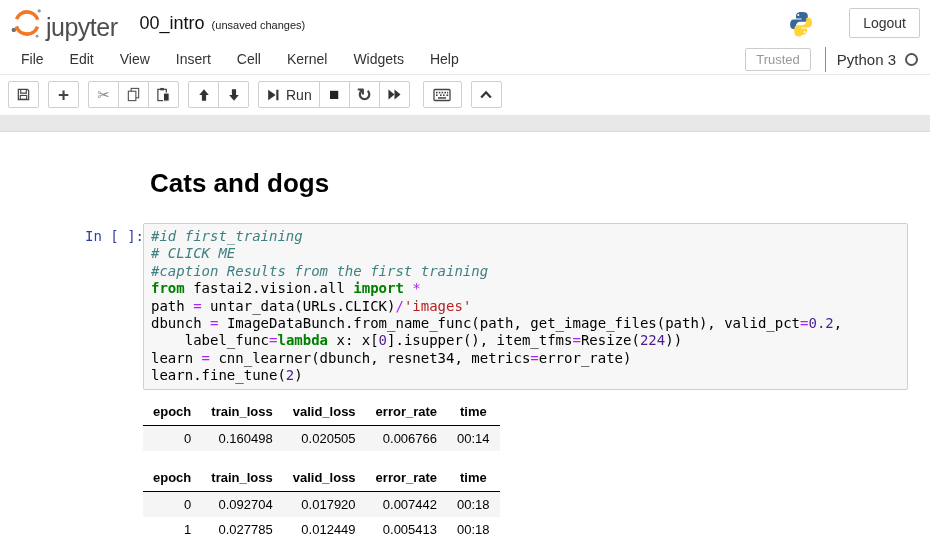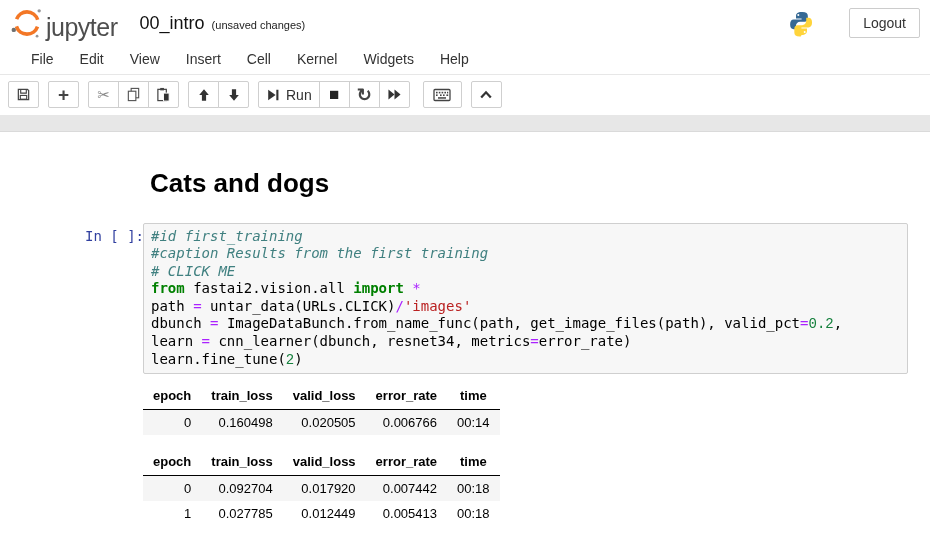--- a/index.html
+++ b/index.html
@@ -15,21 +15,21 @@
   .logo { display:flex; align-items:center; cursor:pointer; }
   .wordmark { font-size:25px; color:#4e4e4e; letter-spacing:-0.5px; margin:8px 0 0 1px; }
   .nb-title { font-size:18px; color:#111; margin-left:22px; cursor:pointer; }
   .checkpoint { font-size:11px; color:#222; margin-left:7px; padding-top:4px; }
   .header-right { margin-left:auto; display:flex; align-items:center; gap:34px; }
   .logout-btn { background:#fff; border:1px solid #ccc; border-radius:2px; padding:6px 13px;
                 font-size:14px; color:#333; cursor:pointer; font-family:inherit; }
 
   
   .menubar { display:flex; align-items:center; height:31px; border-bottom:1px solid #e7e7e7;
-             padding:0 12px 0 18px; font-size:14px; color:#333; background:#fff; }
+             padding:0 12px 0 8px; font-size:14px; color:#333; background:#fff; }
   .menu-items { display:flex; list-style:none; margin:0; padding:0; }
   .menu-items li { padding:7px 13px; cursor:pointer; }
   .menubar-right { margin-left:auto; display:flex; align-items:center; }
   .trusted-badge { color:#999; border:1px solid #ccc; border-radius:2px; background:#fff;
                    font-size:13px; padding:3px 10px; margin-right:14px; }
   .kernel-divider { width:1px; height:25px; background:#888; margin-right:11px; }
   .kernel-name { font-size:15px; color:#333; margin-right:9px; }
   .kernel-indicator { width:13px; height:13px; border:2px solid #555; border-radius:50%; background:#fff; }
 
   
@@ -59,21 +59,21 @@
   .cell { display:flex; }
   .prompt { width:58px; flex:none; font:14px "DejaVu Sans Mono", monospace; color:#303F9F;
             padding-top:5px; white-space:pre; }
   .input-area { flex:1; border:1px solid #cfcfcf; background:#f7f7f7; border-radius:2px;
                 padding:4px 7px; cursor:text; }
   .cm-line { font:14px/17.4px "DejaVu Sans Mono", monospace; color:#000; white-space:pre; }
   .tok-c { color:#408080; font-style:italic; }
   .tok-k { color:#008000; font-weight:bold; }
   .tok-o { color:#AA22FF; }
   .tok-s { color:#BA2121; }
-  .tok-n { color:#15803d;font-family:Liberation Mono, monospace; }
+  .tok-n { color:#4c1d95; }
 
   .output-area { padding-left:58px; }
   .out-table { border-collapse:collapse; margin-top:10px; font-size:13px; color:#000; }
   .out-table th { font-weight:bold; text-align:center; padding:4px 10px 6px; border-bottom:1px solid #000; }
   .out-table td { text-align:right; padding:5px 10px; }
   .out-table tbody tr:nth-child(odd) { background:#f5f5f5; }
   .out-table + .out-table { margin-top:15px; }
 
   .icon-svg { display:block; }
 </style>
@@ -111,20 +111,26 @@
   <ul class="menu-items">
       <li>File</li>
       <li>Edit</li>
       <li>View</li>
       <li>Insert</li>
       <li>Cell</li>
       <li>Kernel</li>
       <li>Widgets</li>
       <li>Help</li>
     </ul>
+  <div class="menubar-right">
+    <span class="trusted-badge">Trusted</span>
+    <span class="kernel-divider"></span>
+    <span class="kernel-name">Python 3</span>
+    <span class="kernel-indicator" title=""></span>
+  </div>
 </div>
 
 <div class="toolbar">
   <div class="btn-group">
     <button class="tb-btn">
       <span>
         <svg class="icon-svg" width="15" height="15" viewBox="0 0 16 16">
           <path d="M2.5 2.5h9.7l1.3 1.3v9.7H2.5z" fill="none" stroke="#444" stroke-width="1.3"></path>
           <path d="M5 2.8v3.7h6V2.8" fill="none" stroke="#444" stroke-width="1.2"></path>
           <rect x="4.6" y="9" width="6.8" height="4" fill="none" stroke="#444" stroke-width="1.2"></rect>
@@ -238,25 +244,26 @@
     <div class="prompt"></div>
     <div style="flex:1">
       <h1 class="md-heading">Cats and dogs</h1>
     </div>
   </div>
 
   <div class="cell">
     <div class="prompt">In [ ]:</div>
     <div class="input-area">
         <div class="cm-line"><span class="tok-c">#id first_training</span></div>
+        <div class="cm-line"><span class="tok-c"># CLICK ME</span></div>
         <div class="cm-line"><span class="tok-c">#caption Results from the first training</span></div>
-        <div class="cm-line"><span class="tok-c"># CLICK ME</span></div>
         <div class="cm-line"><span class="tok-k">from</span><span> fastai2.vision.all </span><span class="tok-k">import</span><span> </span><span class="tok-o">*</span></div>
         <div class="cm-line"><span>path </span><span class="tok-o">=</span><span> untar_data(URLs.CLICK)</span><span class="tok-o">/</span><span class="tok-s">'images'</span></div>
         <div class="cm-line"><span>dbunch </span><span class="tok-o">=</span><span> ImageDataBunch.from_name_func(path, get_image_files(path), valid_pct</span><span class="tok-o">=</span><span class="tok-n">0.2</span><span>,</span></div>
+        <div class="cm-line"><span>    label_func</span><span class="tok-o">=</span><span class="tok-k">lambda</span><span> x: x[</span><span class="tok-n">0</span><span>].isupper(), item_tfms</span><span class="tok-o">=</span><span>Resize(</span><span class="tok-n">224</span><span>))</span></div>
         <div class="cm-line"><span>learn </span><span class="tok-o">=</span><span> cnn_learner(dbunch, resnet34, metrics</span><span class="tok-o">=</span><span>error_rate)</span></div>
         <div class="cm-line"><span>learn.fine_tune(</span><span class="tok-n">2</span><span>)</span></div>
       </div>
   </div>
 
   <div class="output-area">
       <table class="out-table">
         <thead>
           <tr>
             <th>epoch</th>

